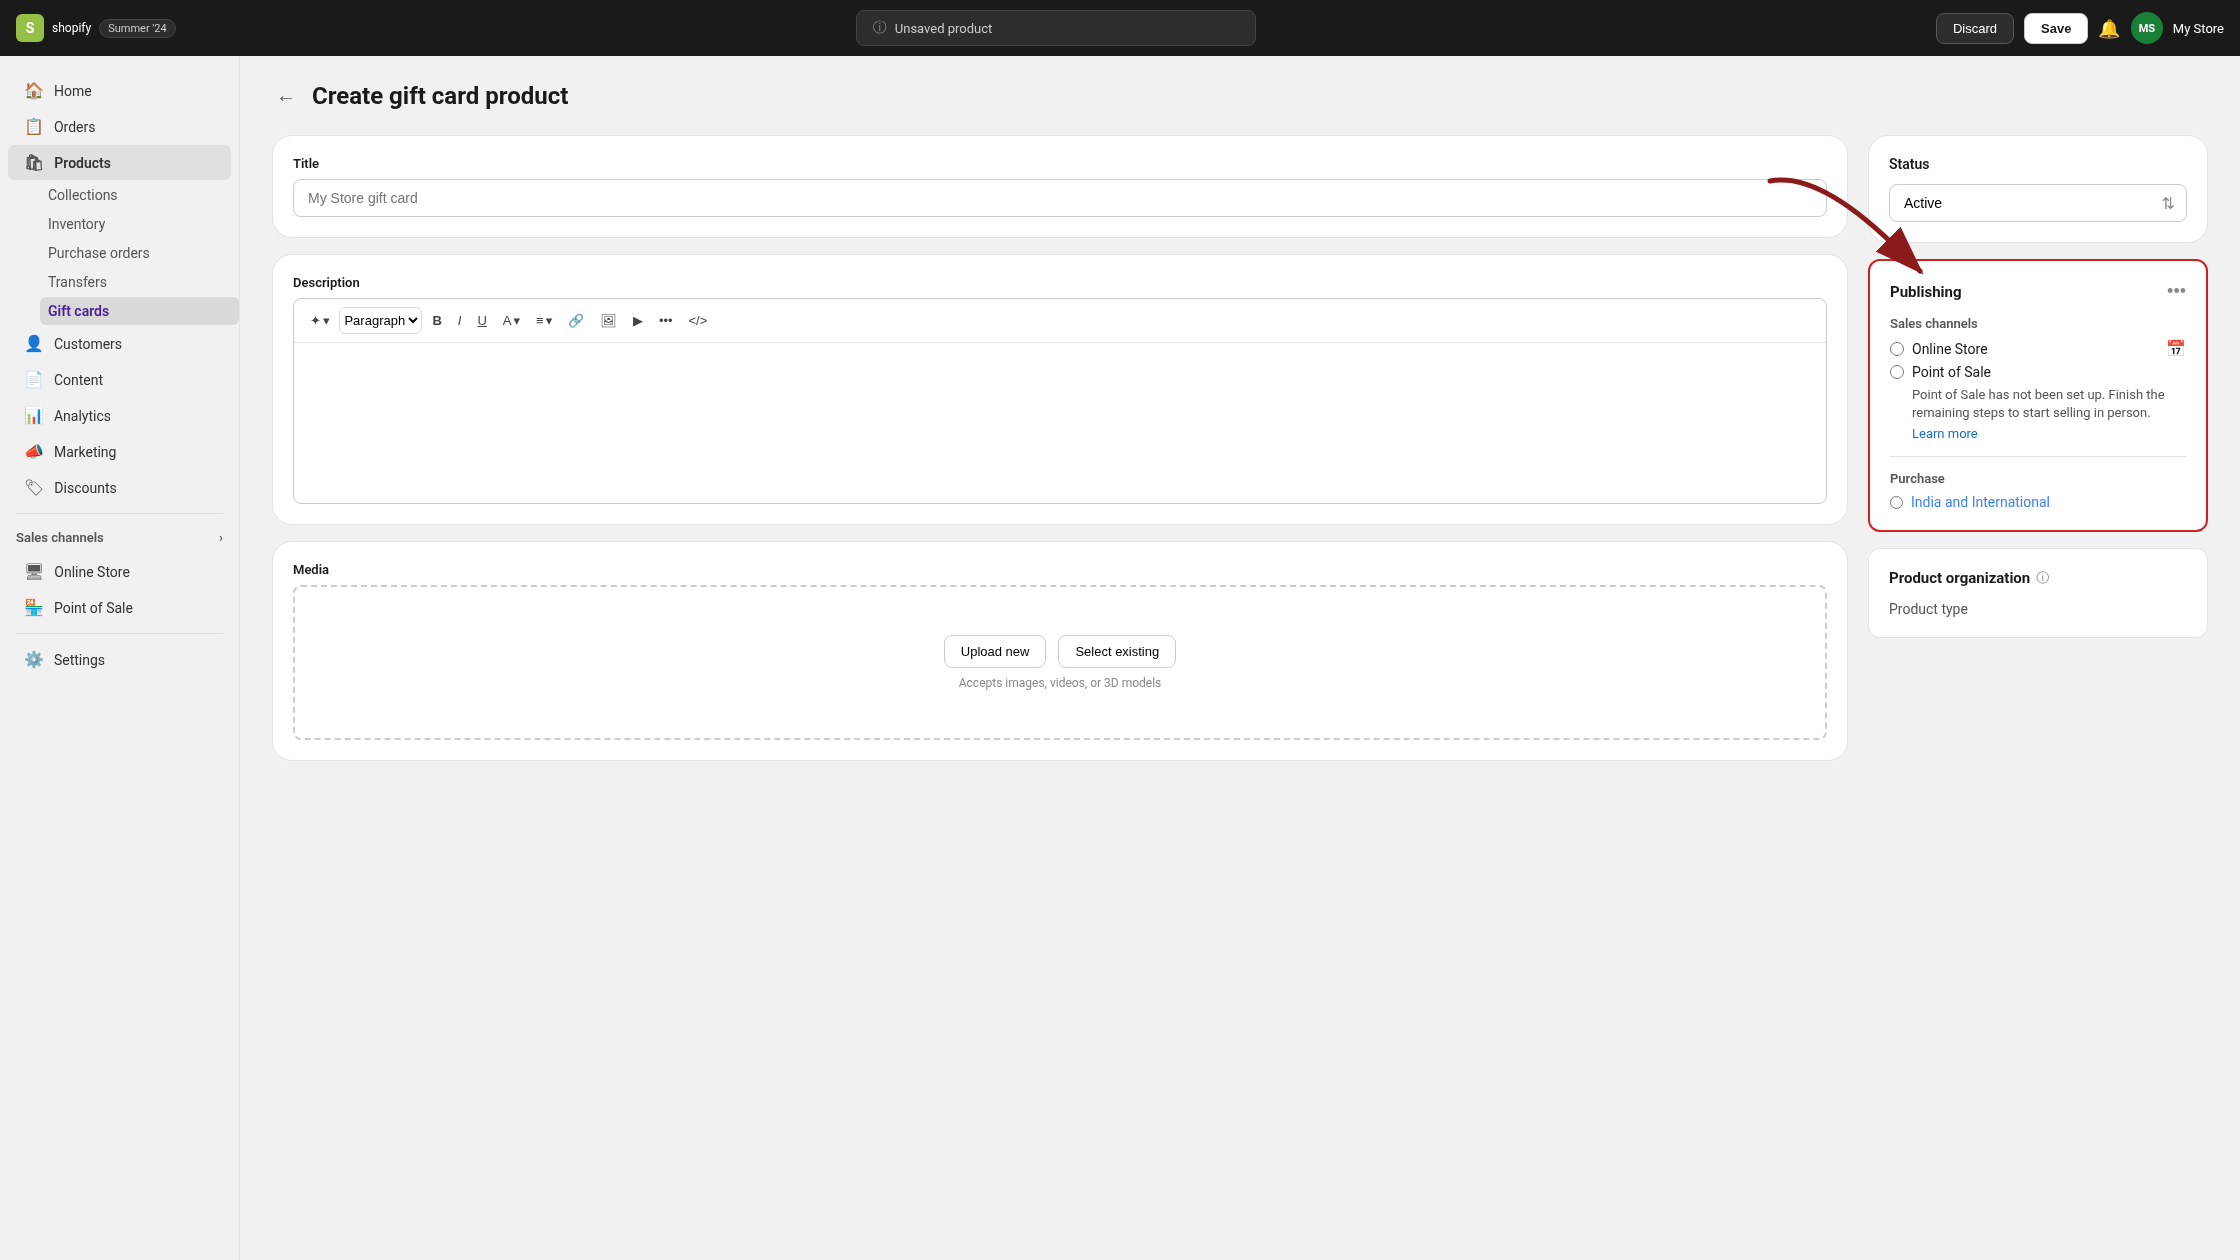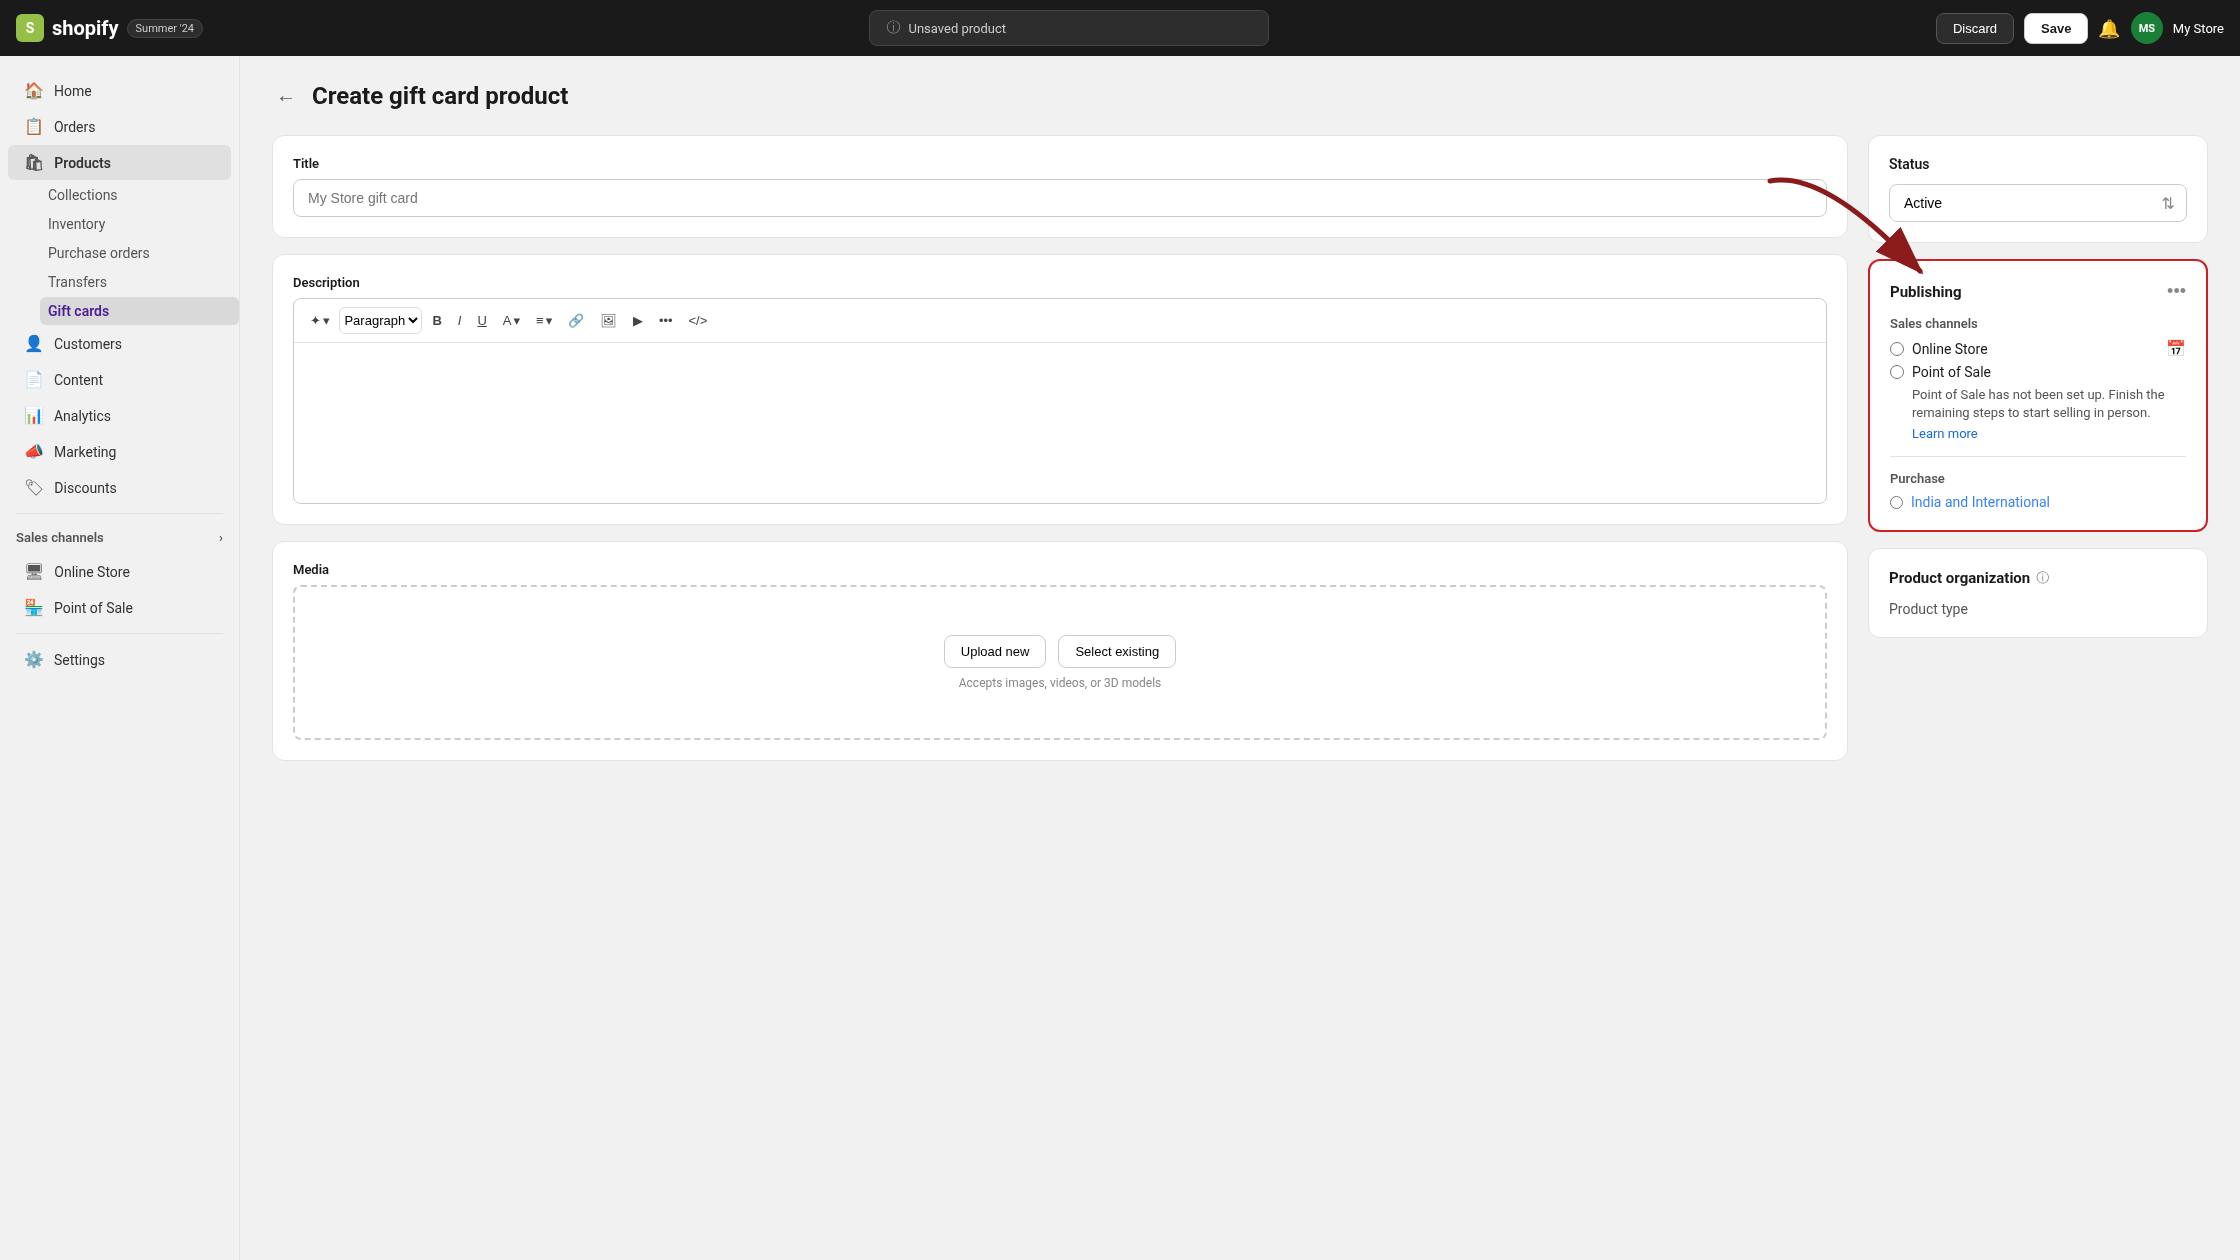--- a/index.html
+++ b/index.html
@@ -21,21 +21,21 @@
       display: flex; align-items: center; gap: 8px;
     }
     .shopify-icon {
       width: 28px; height: 28px;
       background: #95bf47;
       border-radius: 6px;
       display: flex; align-items: center; justify-content: center;
       color: white; font-weight: bold; font-size: 14px;
     }
     .topnav-logo-text {
-      color: white; font-size: 20px; font-weight: 700;
+      color: white; font-size: 12px; font-weight: 400;
     }
     .summer-badge {
       background: #2d2d2d;
       color: #ccc;
       font-size: 11px;
       padding: 2px 8px;
       border-radius: 10px;
       border: 1px solid #444;
     }
     .topnav-center {
@@ -193,21 +193,21 @@
     .content-grid {
       display: grid;
       grid-template-columns: 1fr 340px;
       gap: 20px;
       align-items: start;
     }
 
     
     .card {
       background: #fff;
-      border-radius: 12px;
+      border-radius: 20px;
       border: 1px solid #e3e3e3;
       padding: 20px;
       margin-bottom: 16px;
     }
     .card-label {
       font-size: 13px;
       font-weight: 600;
       color: #1a1a1a;
       margin-bottom: 8px;
     }

